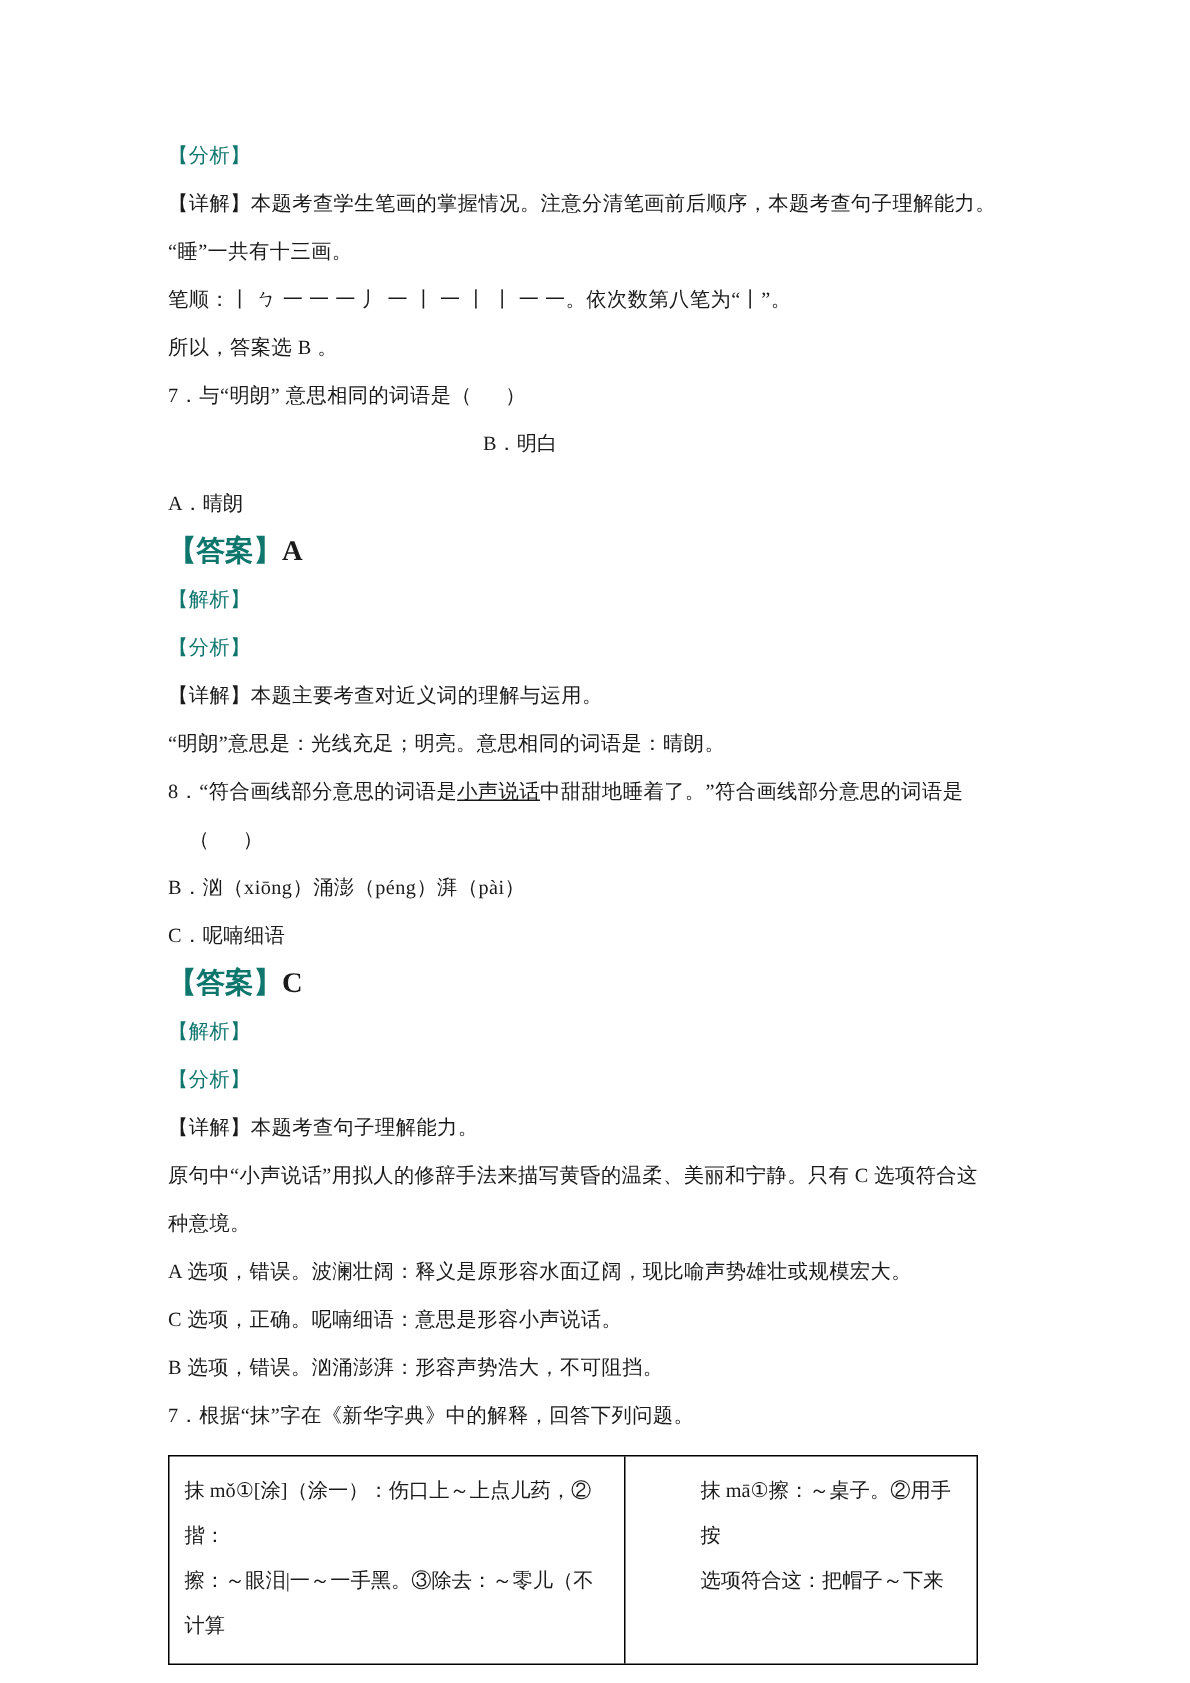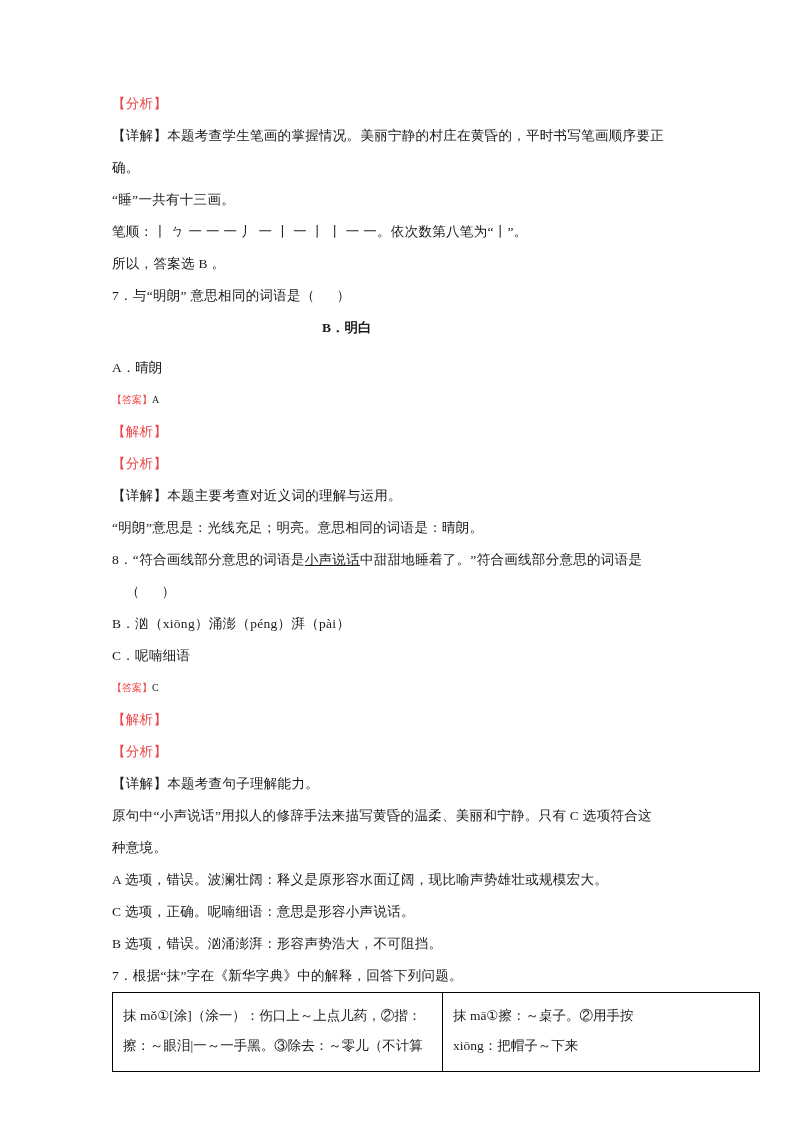--- a/index.html
+++ b/index.html
@@ -20,46 +20,49 @@
     box-sizing: border-box;
     padding: 88px 112px 40px 112px;
   }
   .line {
     font-size: 13.5px;
     line-height: 32px;
     white-space: pre-wrap;
     letter-spacing: 0.3px;
   }
   .tag {
-    color: #ef4444;
+    color: #0f766e;
   }
   .tag-line {
-    font-size: 10px;
+    font-size: 19px;
     line-height: 32px;
+    font-weight: bold;
   }
   .tag-line .ans {
     color: #1a1a1a;
   }
   .choices {
     display: flex;
     font-size: 13.5px;
     line-height: 32px;
   }
   .choices .c {
     white-space: pre;
   }
   .c1 { width: 210px; margin-top: 40px; }
-  .c2 { width: 230px; font-weight: bold; }
+  .c2 { width: 230px; }
   .c3 { flex: 1; }
   .sub-indent { padding-left: 14px; }
   .dict-table {
+    margin-top: 10px;
     border: 1.5px solid #000;
     display: flex;
-    width: 648px;
+    width: 540px;
     box-sizing: border-box;
+    gap: 40px;
   }
   .dict-cell {
     padding: 8px 10px 10px 10px;
     font-size: 13.5px;
     line-height: 30px;
     box-sizing: border-box;
   }
   .dict-cell.left {
     width: 330px;
     border-right: 1.5px solid #000;
@@ -70,21 +73,21 @@
   .underline-txt {
     text-decoration: underline;
   }
 </style>
 </head>
 <body>
 
 <div class="page">
 
   <div class="line tag">【分析】</div>
-  <div class="line">【详解】本题考查学生笔画的掌握情况。美丽宁静的村庄在黄昏的，平时书写笔画顺序要正确。</div>
+  <div class="line">【详解】本题考查学生笔画的掌握情况。注意分清笔画前后顺序，本题考查句子理解能力。</div>
   <div class="line">“睡”一共有十三画。</div>
   <div class="line">笔顺：丨 ㄅ 一 一 一 丿 一 丨 一 丨 丨 一 一。依次数第八笔为“丨”。</div>
   <div class="line">所以，答案选 B 。</div>
 
   <div class="line">7．与“明朗” 意思相同的词语是（      ）</div>
   <div class="choices">
     <div class="c c1">A．晴朗</div>
     <div class="c c2">B．明白</div>
   </div>
   <div class="tag-line"><span class="tag">【答案】</span><span class="ans">A</span></div>
@@ -109,17 +112,17 @@
 
   <div class="line">7．根据“抹”字在《新华字典》中的解释，回答下列问题。</div>
 
   <div class="dict-table">
     <div class="dict-cell left">
       <div>抹 mǒ①[涂]（涂一）：伤口上～上点儿药，②揩：</div>
       <div>擦：～眼泪|一～一手黑。③除去：～零儿（不计算</div>
     </div>
     <div class="dict-cell right">
       <div>抹 mā①擦：～桌子。②用手按</div>
-      <div>xiōng：把帽子～下来</div>
+      <div>选项符合这：把帽子～下来</div>
     </div>
   </div>
 
 </div>
 
 </body></html>

